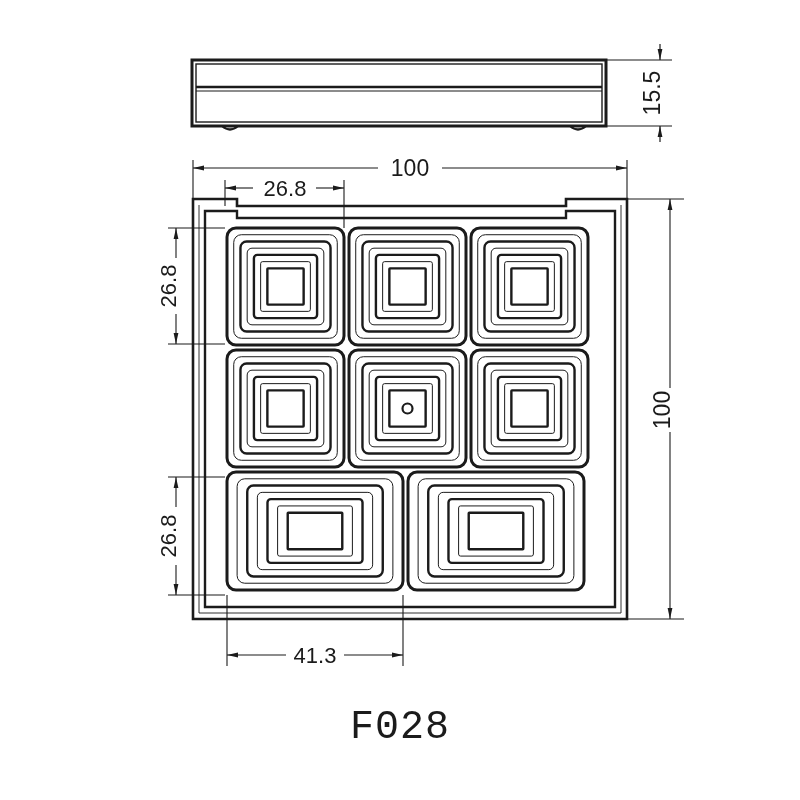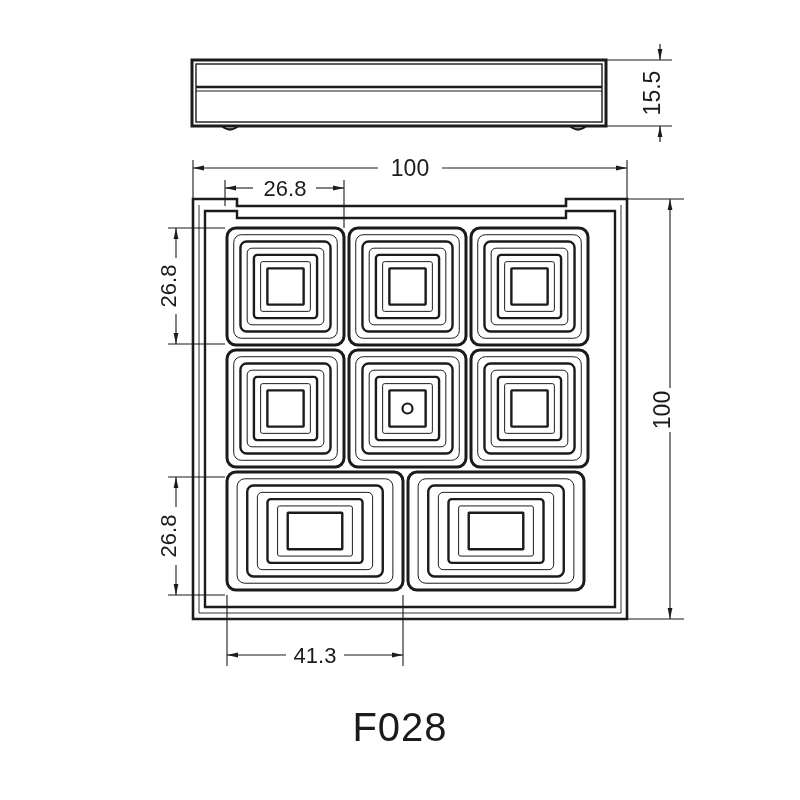--- a/index.html
+++ b/index.html
@@ -2,21 +2,21 @@
 <html><head>
 <meta charset="utf-8">
 <style>
   html,body{margin:0;padding:0;background:#ffffff;}
   body{width:800px;height:800px;overflow:hidden;
        font-family:"Liberation Sans","DejaVu Sans",sans-serif;}
   #stage{position:relative;width:800px;height:800px;background:#fff;}
   #stage svg{position:absolute;left:0;top:0;}
   .part-label{
      position:absolute;left:0;right:0;text-align:center;
-     font-family:Liberation Sans, sans-serif;
+     font-family:Liberation Mono, monospace;
      font-size:40px;color:#1b1b1b;letter-spacing:1px;
   }
 </style>
 </head>
 <body>
 
 <div id="stage">
 
   <svg width="800" height="800" viewBox="0 0 800 800">
 

